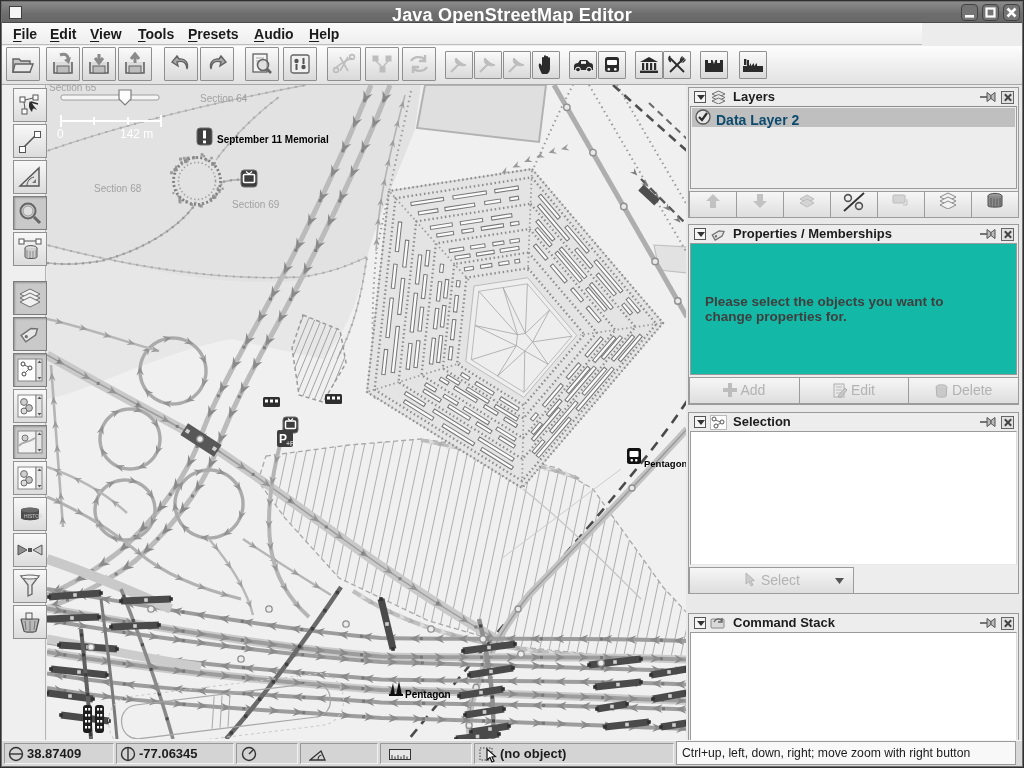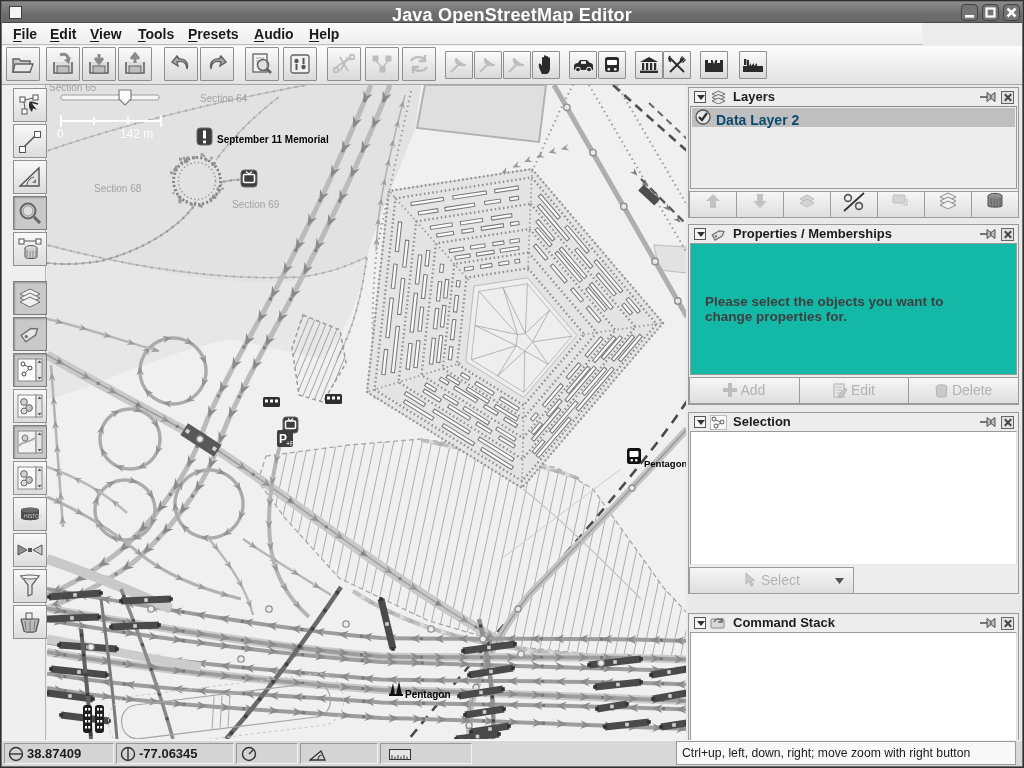--- a/index.html
+++ b/index.html
@@ -2009,14 +2009,23 @@
         <g stroke="#333">
           <line x1="3" y1="6" x2="3" y2="10"></line>
           <line x1="6" y1="7.5" x2="6" y2="10"></line>
           <line x1="9" y1="6" x2="9" y2="10"></line>
           <line x1="12" y1="7.5" x2="12" y2="10"></line>
           <line x1="15" y1="6" x2="15" y2="10"></line>
           <line x1="18" y1="7.5" x2="18" y2="10"></line>
         </g>
       </svg>
   </div>
+  <div class="scell" style="left:472px; width:200px;">
+    <svg style="position:absolute;left:4px;top:1px" width="18" height="19">
+        <g fill="none" stroke="#444" stroke-dasharray="1.5 1.5">
+          <rect x="1" y="3" width="12" height="12"></rect>
+        </g>
+        <path d="M8,4 L8,15 L11,12.5 L13,17 L15,16 L13,12 L16.5,11.5 Z" fill="#fff" stroke="#111" stroke-width="1.2"></path>
+      </svg>
+    <span class="txt" style="left:25px">(no object)</span>
+  </div>
   <div id="helpcell">Ctrl+up, left, down, right; move zoom with right button</div>
 </div>
 
 </body></html>

